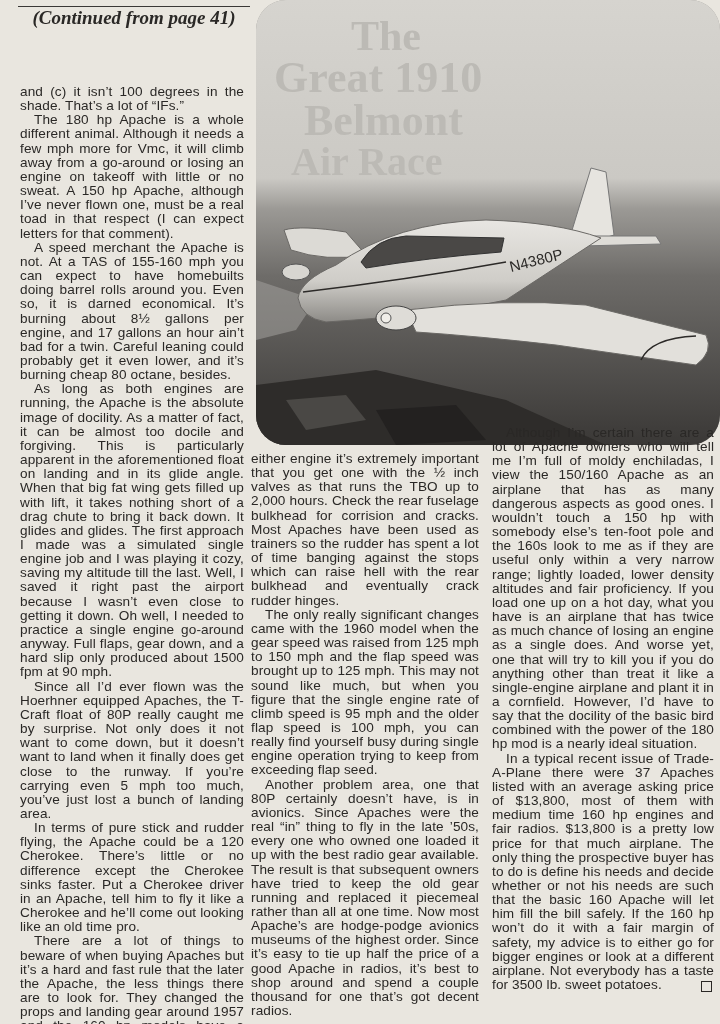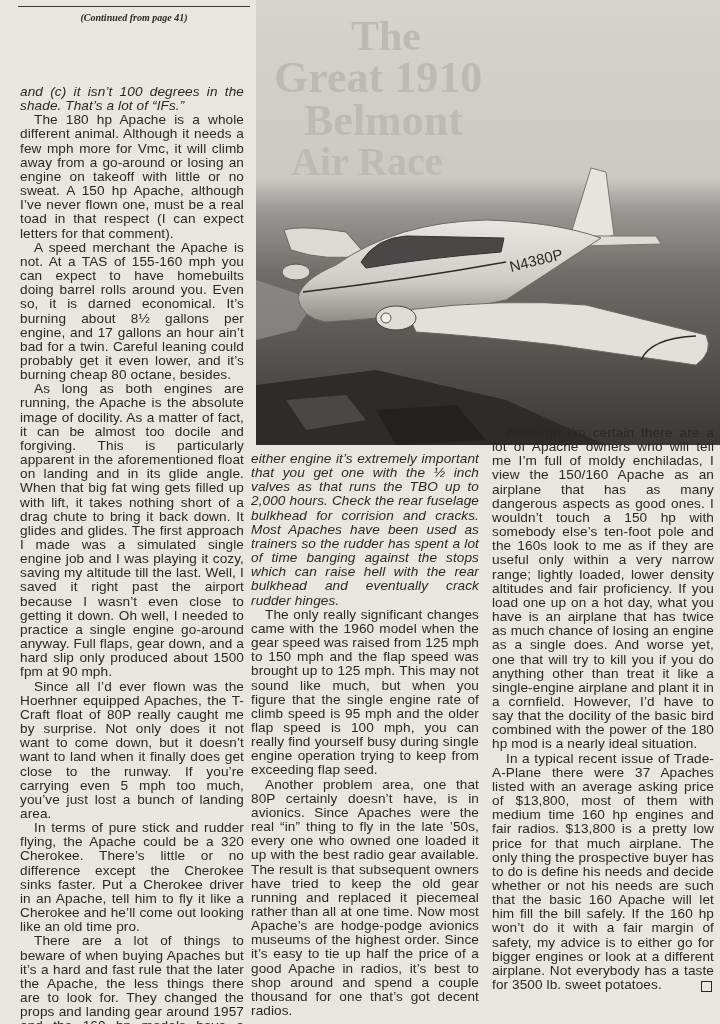--- a/index.html
+++ b/index.html
@@ -16,33 +16,33 @@
     font-family:"DejaVu Sans", sans-serif;
     font-weight:900; font-size:58px; line-height:62px;
     letter-spacing:-1px; color:#161514;
     transform:scaleX(1.0); transform-origin:left;
     margin:0; white-space:nowrap;
     text-shadow:1px 0 0 #161514, -1px 0 0 #161514, 0 1px 0 #161514;
   }
   .rule { height:1px; background:#3a3836; margin:2px 0 2px 0; }
   .continued {
     font-family:"Liberation Serif", serif; font-style:italic; font-weight:bold;
-    font-size:10px; text-align:center; color:#2a2826; line-height:18px;
+    font-size:19px; text-align:center; color:#2a2826; line-height:18px;
   }
   .col p {
     margin:0; font-size:13.6px; line-height:14.15px; text-align:justify;
     text-indent:14px; letter-spacing:0.1px;
   }
-  .col p.noindent { text-indent:0;font-style:italic; }
+  .col p.noindent { text-indent:0; }
   .col1 { position:absolute; left:20px; top:85px; width:224px; }
   .col2 { position:absolute; left:251px; top:452px; width:228px; }
   .col3 { position:absolute; left:492px; top:426px; width:222px; }
   .photo {
     position:absolute; left:256px; top:0; width:464px; height:445px;
-    overflow:hidden; background:#9a9894;
+    overflow:hidden; background:#9a9894;border-radius:30px;
   }
   .end-mark {
     display:inline-block; width:9px; height:9px; border:1px solid #2a2826;
     float:right; margin-top:3px; margin-right:2px;
   }
 </style>
 </head>
 <body>
 
 <div class="page">
@@ -102,21 +102,21 @@
       <text x="255" y="272" font-family="Liberation Sans, sans-serif" font-size="15" fill="#2c2a28" transform="rotate(-14 255 272)">N4380P</text>
     </svg>
   </div>
 
   <div class="col col1">
     <p class="noindent">and (c) it isn’t 100 degrees in the shade. That’s a lot of “IFs.”</p>
     <p>The 180 hp Apache is a whole different animal. Although it needs a few mph more for Vmc, it will climb away from a go-around or losing an engine on takeoff with little or no sweat. A 150 hp Apache, although I’ve never flown one, must be a real toad in that respect (I can expect letters for that comment).</p>
     <p>A speed merchant the Apache is not. At a TAS of 155-160 mph you can expect to have homebuilts doing barrel rolls around you. Even so, it is darned economical. It’s burning about 8½ gallons per engine, and 17 gallons an hour ain’t bad for a twin. Careful leaning could probably get it even lower, and it’s burning cheap 80 octane, besides.</p>
     <p>As long as both engines are running, the Apache is the absolute image of docility. As a matter of fact, it can be almost too docile and forgiving. This is particularly apparent in the aforementioned float on landing and in its glide angle. When that big fat wing gets filled up with lift, it takes nothing short of a drag chute to bring it back down. It glides and glides. The first approach I made was a simulated single engine job and I was playing it cozy, saving my altitude till the last. Well, I saved it right past the airport because I wasn’t even close to getting it down. Oh well, I needed to practice a single engine go-around anyway. Full flaps, gear down, and a hard slip only produced about 1500 fpm at 90 mph.</p>
     <p>Since all I’d ever flown was the Hoerhner equipped Apaches, the T-Craft float of 80P really caught me by surprise. Not only does it not want to come down, but it doesn’t want to land when it finally does get close to the runway. If you’re carrying even 5 mph too much, you’ve just lost a bunch of landing area.</p>
-    <p>In terms of pure stick and rudder flying, the Apache could be a 320 Cherokee. There’s little or no difference except the Cherokee sinks faster. Put a Cherokee driver in an Apache, tell him to fly it like a Cherokee and he’ll come out looking like an old time pro.</p>
+    <p>In terms of pure stick and rudder flying, the Apache could be a 120 Cherokee. There’s little or no difference except the Cherokee sinks faster. Put a Cherokee driver in an Apache, tell him to fly it like a Cherokee and he’ll come out looking like an old time pro.</p>
     <p>There are a lot of things to beware of when buying Apaches but it’s a hard and fast rule that the later the Apache, the less things there are to look for. They changed the props and landing gear around 1957 and the 160 hp models have a 3,800 pound gross against 3,500 for the 150s. For</p>
   </div>
 
   <div class="col col2">
     <p class="noindent">either engine it’s extremely important that you get one with the ½ inch valves as that runs the TBO up to 2,000 hours. Check the rear fuselage bulkhead for corrision and cracks. Most Apaches have been used as trainers so the rudder has spent a lot of time banging against the stops which can raise hell with the rear bulkhead and eventually crack rudder hinges.</p>
     <p>The only really significant changes came with the 1960 model when the gear speed was raised from 125 mph to 150 mph and the flap speed was brought up to 125 mph. This may not sound like much, but when you figure that the single engine rate of climb speed is 95 mph and the older flap speed is 100 mph, you can really find yourself busy during single engine operation trying to keep from exceeding flap seed.</p>
     <p>Another problem area, one that 80P certainly doesn’t have, is in avionics. Since Apaches were the real “in” thing to fly in the late ’50s, every one who owned one loaded it up with the best radio gear available. The result is that subsequent owners have tried to keep the old gear running and replaced it piecemeal rather than all at one time. Now most Apache’s are hodge-podge avionics museums of the highest order. Since it’s easy to tie up half the price of a good Apache in radios, it’s best to shop around and spend a couple thousand for one that’s got decent radios.</p>
   </div>
 
   <div class="col col3">

